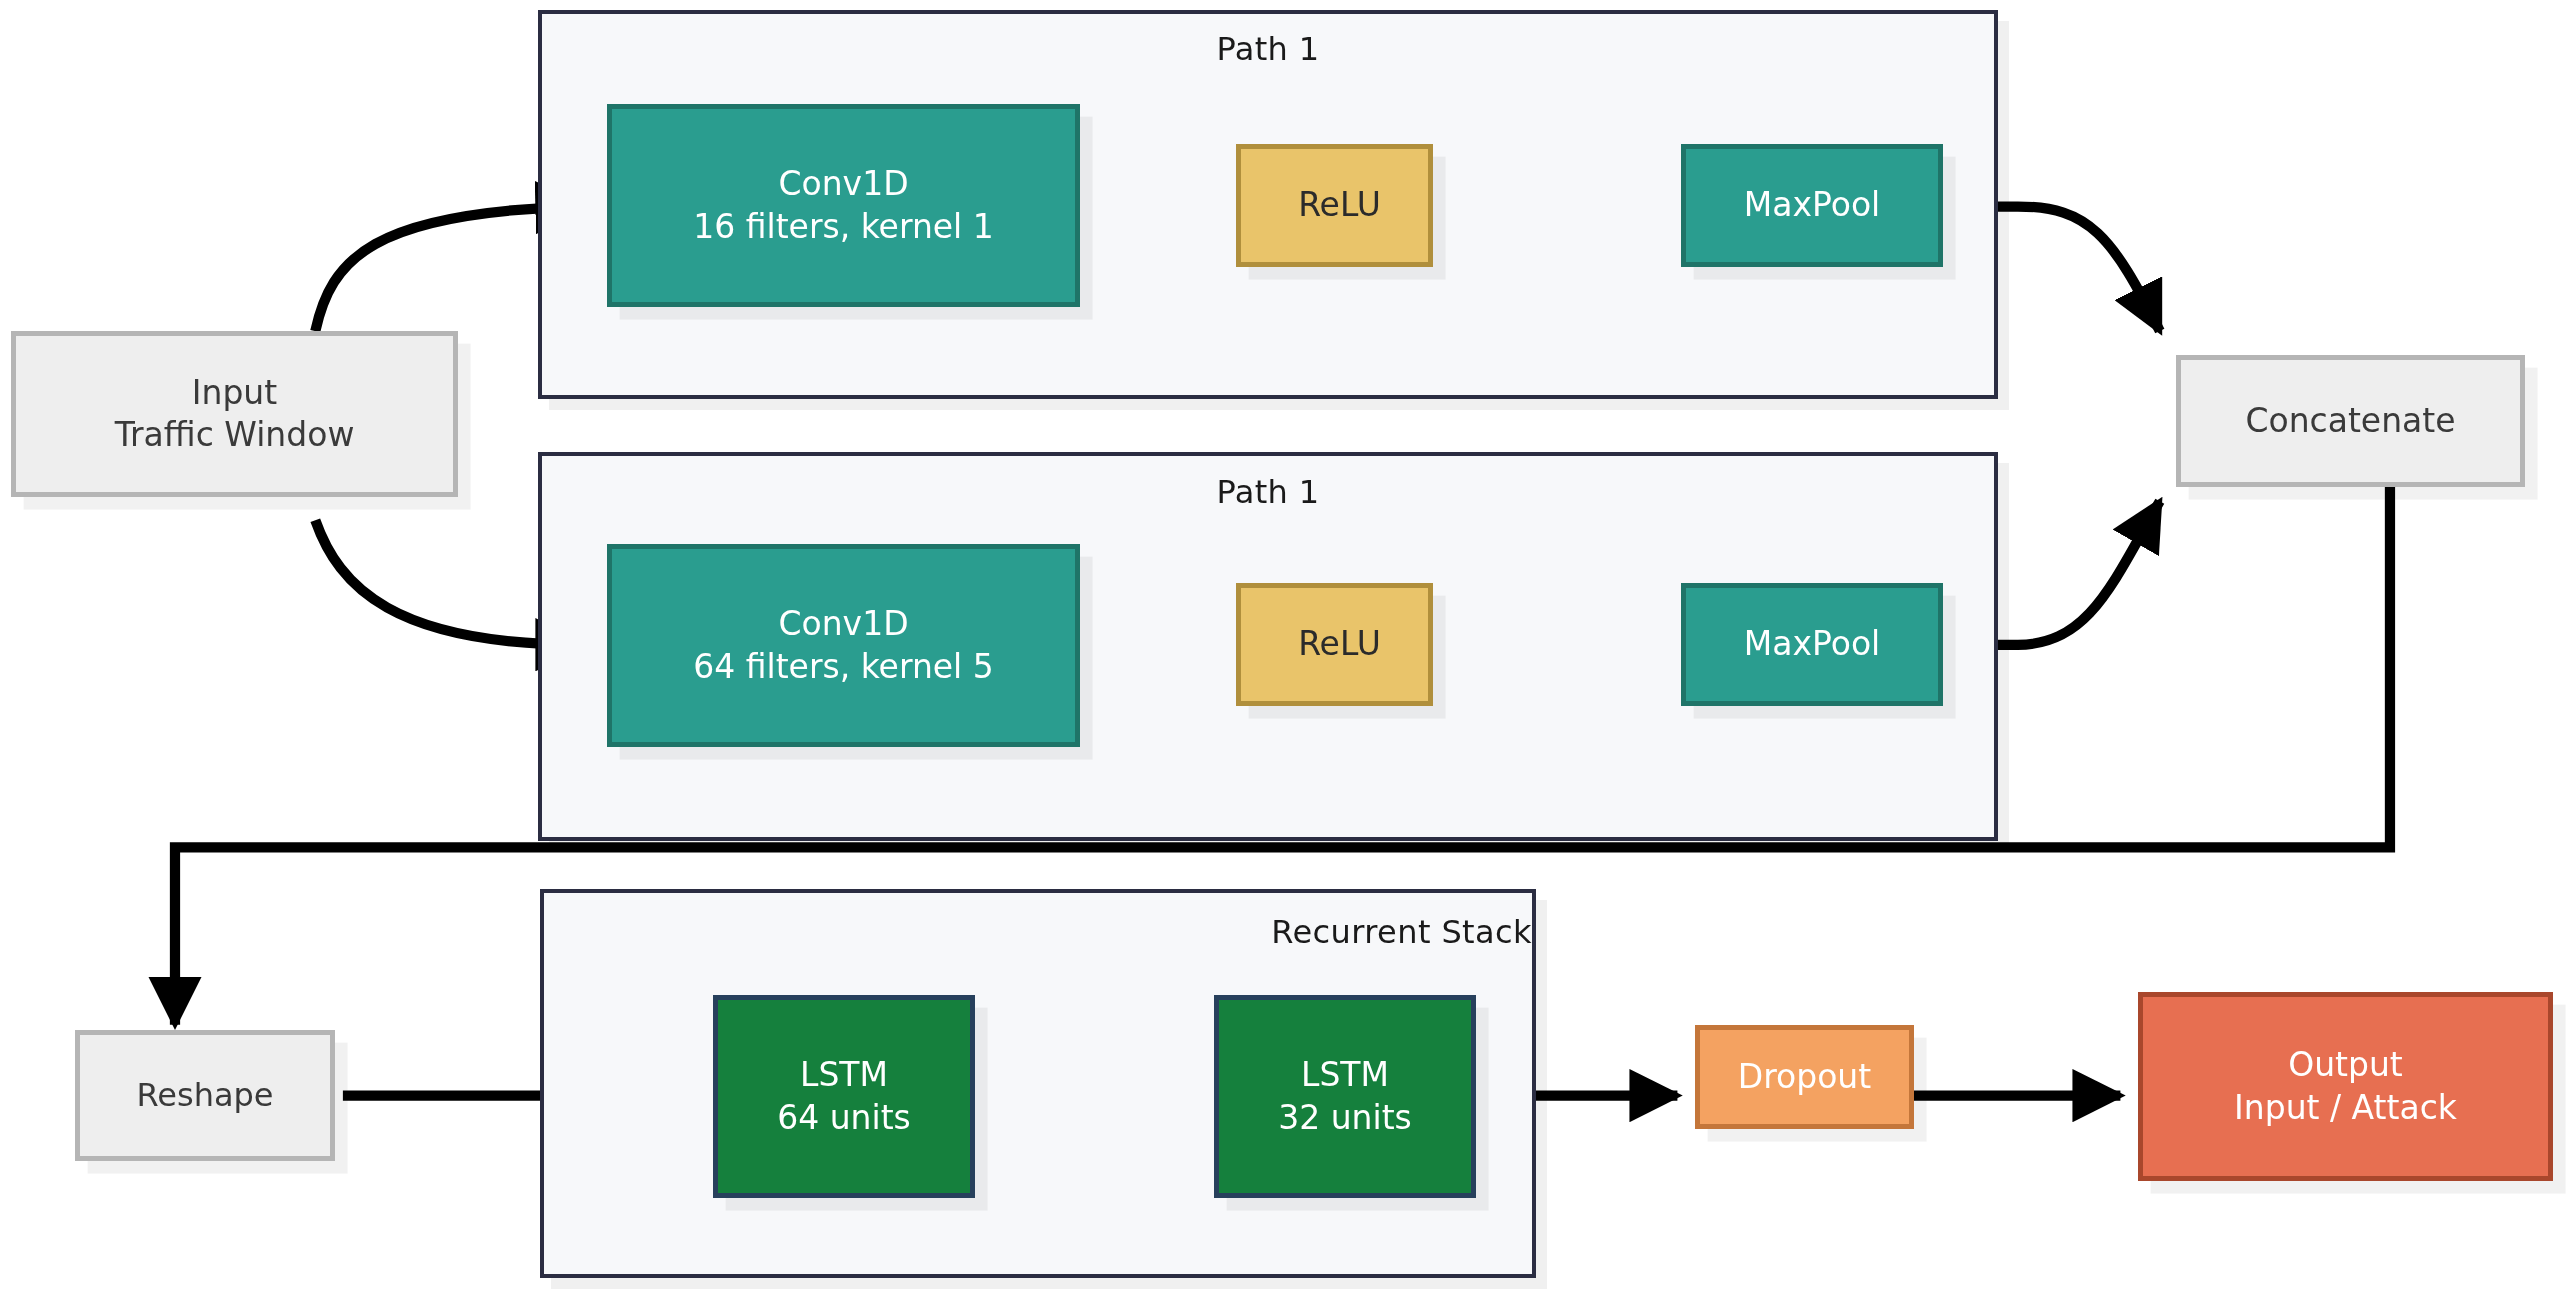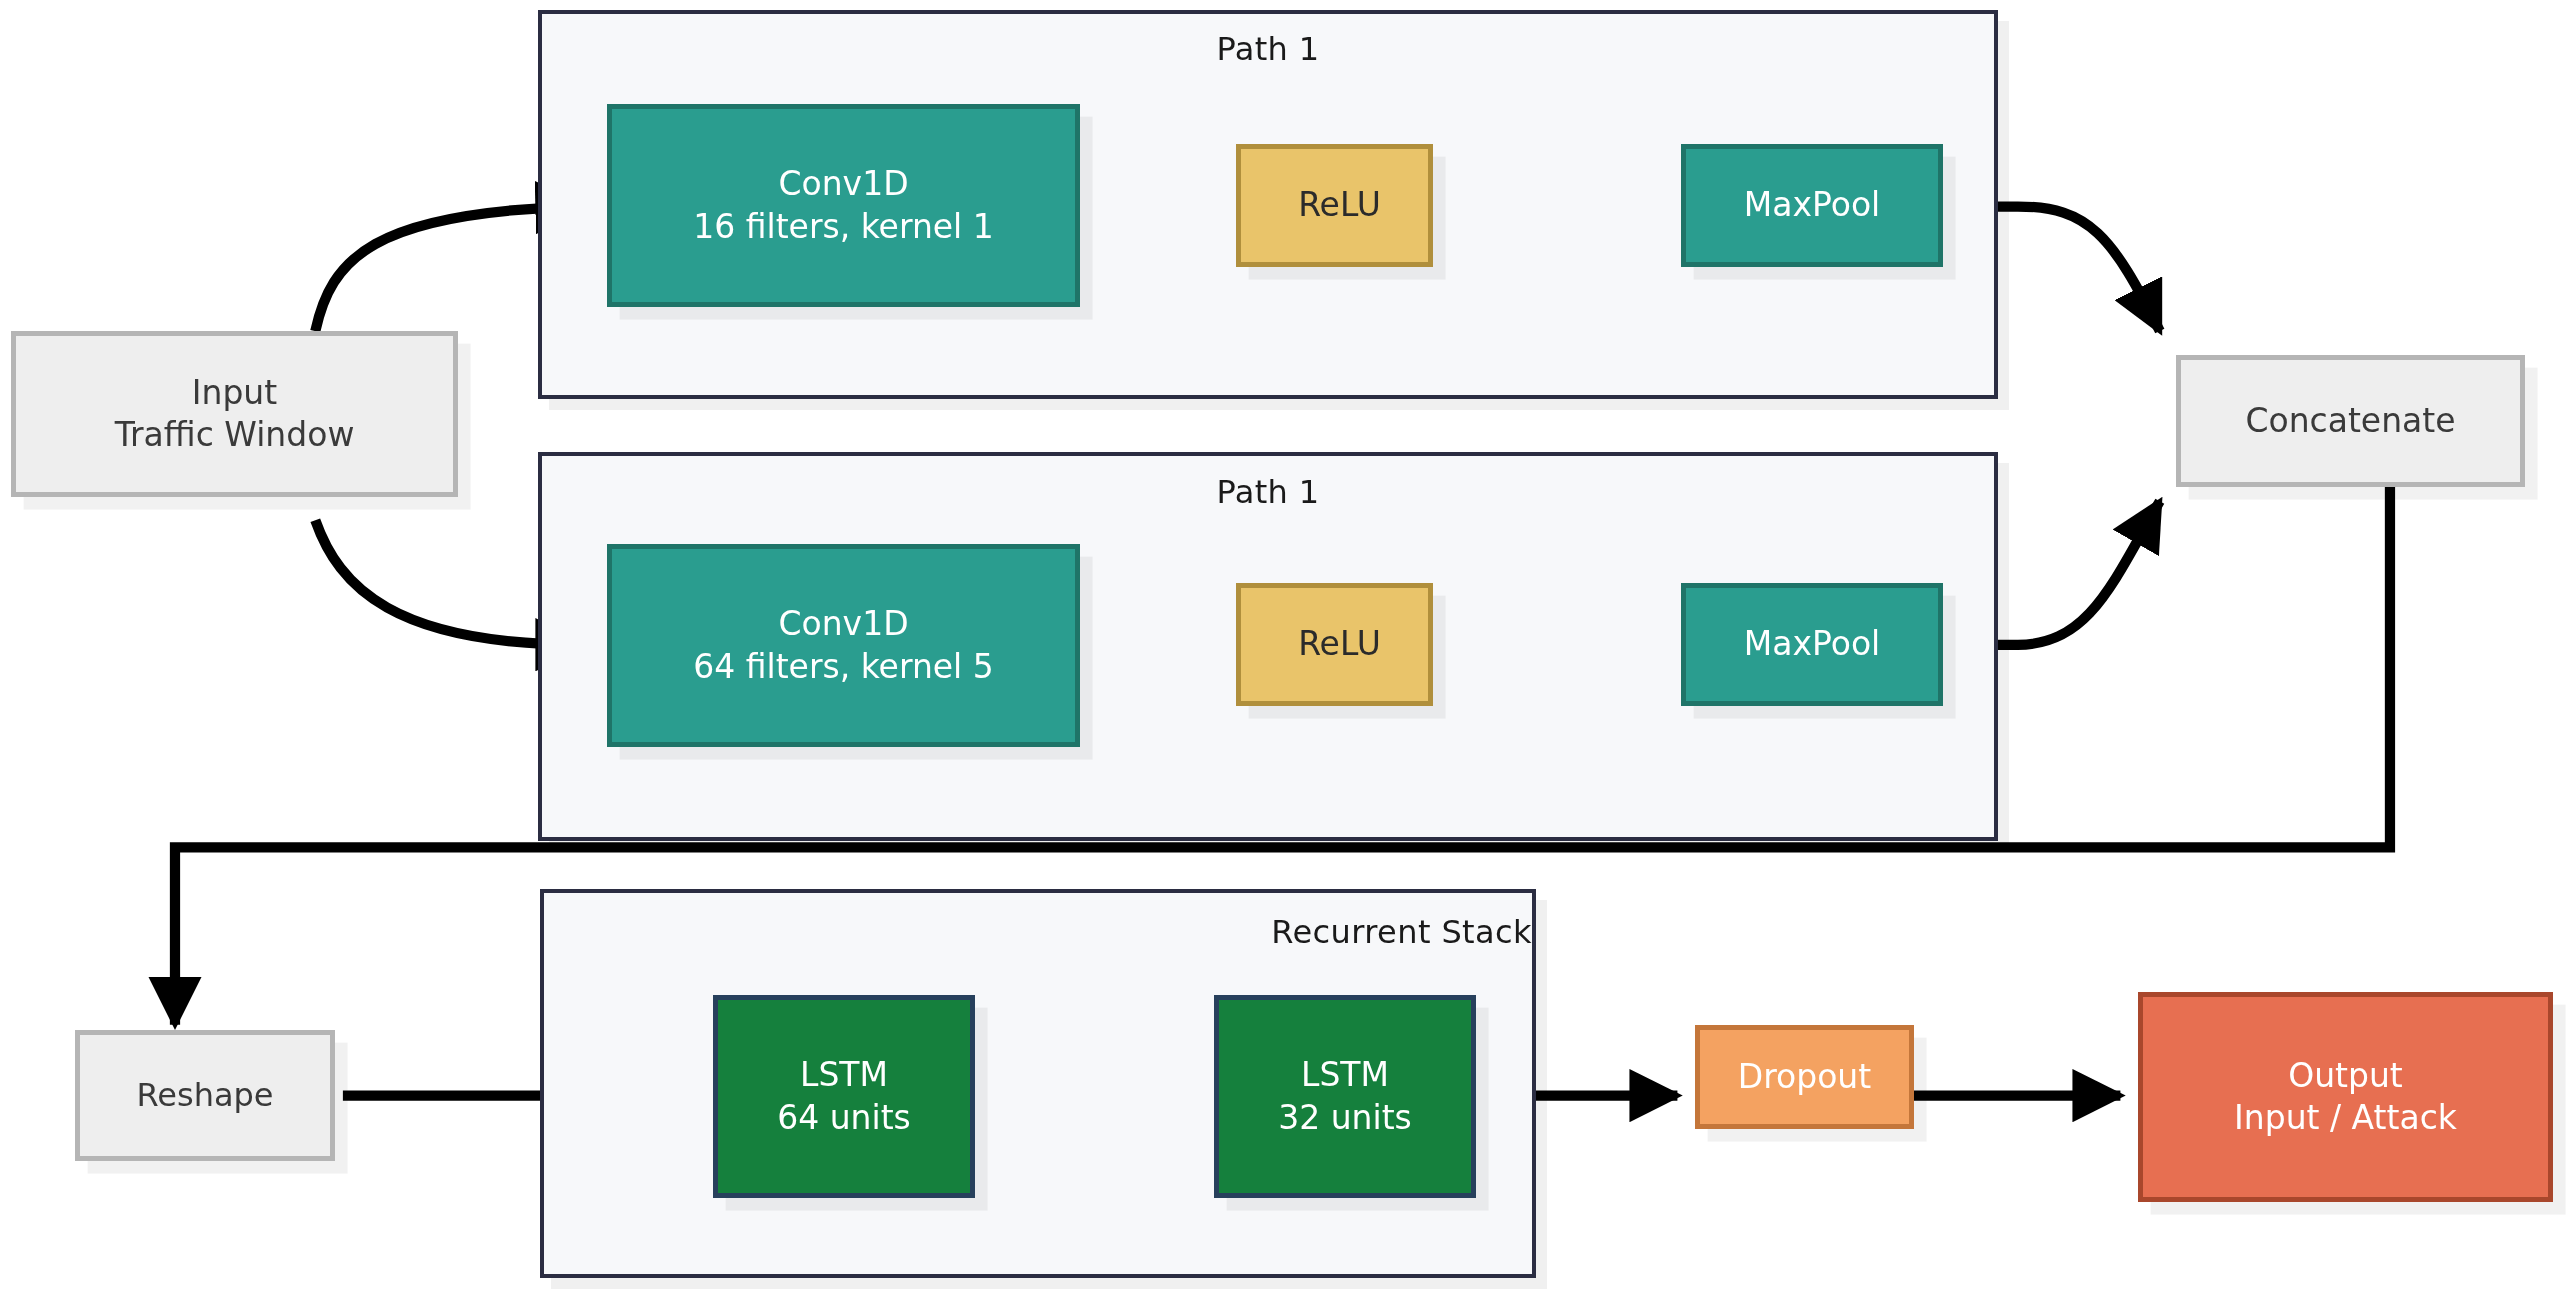--- a/index.html
+++ b/index.html
@@ -189,19 +189,19 @@
 
   <div class="node node-blue fs-42" style="left:1214px; top:995px; width:262px; height:203px;">
     <span class="ln">LSTM</span>
     <span class="ln">32 units</span>
   </div>
 
   <div class="node node-orange fs-42" style="left:1695px; top:1025px; width:219px; height:104px;">
     <span class="ln">Dropout</span>
   </div>
 
-  <div class="node node-red fs-42" style="left:2138px; top:992px; width:415px; height:210px;">
+  <div class="node node-red fs-42" style="left:2138px; top:992px; width:415px; height:189px;">
     <span class="ln">Output</span>
     <span class="ln">Input / Attack</span>
   </div>
 
 </div>
 
 
 </body></html>

